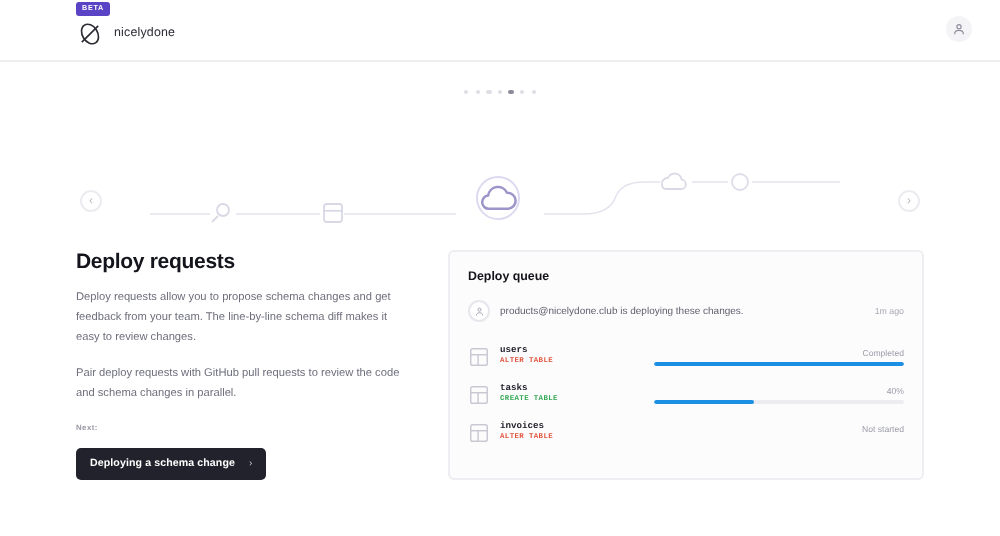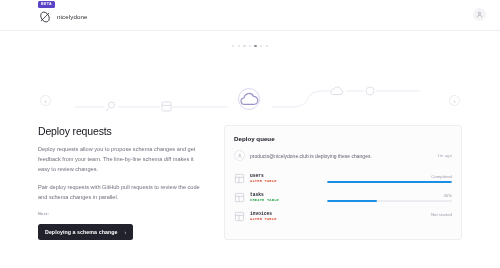--- a/index.html
+++ b/index.html
@@ -105,21 +105,21 @@
 
   
   .main {
     display: flex;
     padding: 18px 38px 0 38px;
     gap: 18px;
   }
   .left-col { width: 168px; flex: 0 0 168px; }
   .page-title {
     font-size: 10.5px;
-    font-weight: 400;
+    font-weight: 700;
     color: #14141c;
     letter-spacing: -.15px;
     margin-bottom: 8px;
   }
   .body-text {
     font-size: 5.6px;
     line-height: 1.78;
     color: #6f6f7d;
     margin-bottom: 8px;
   }

